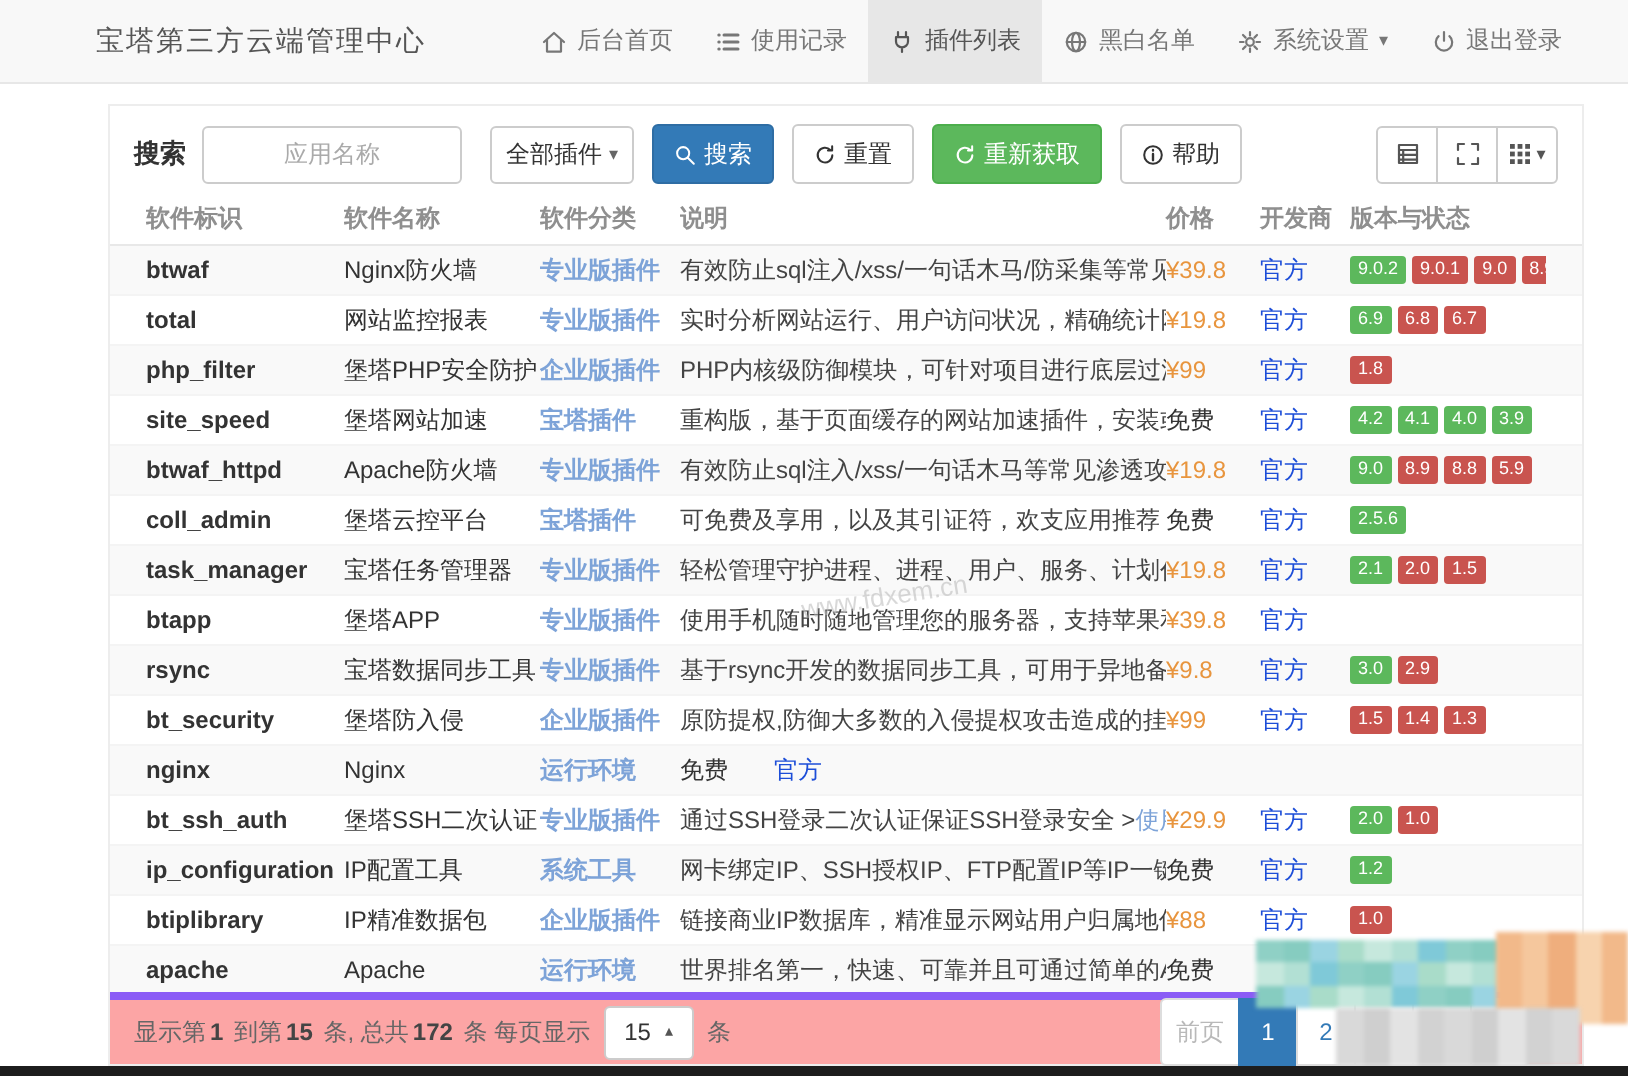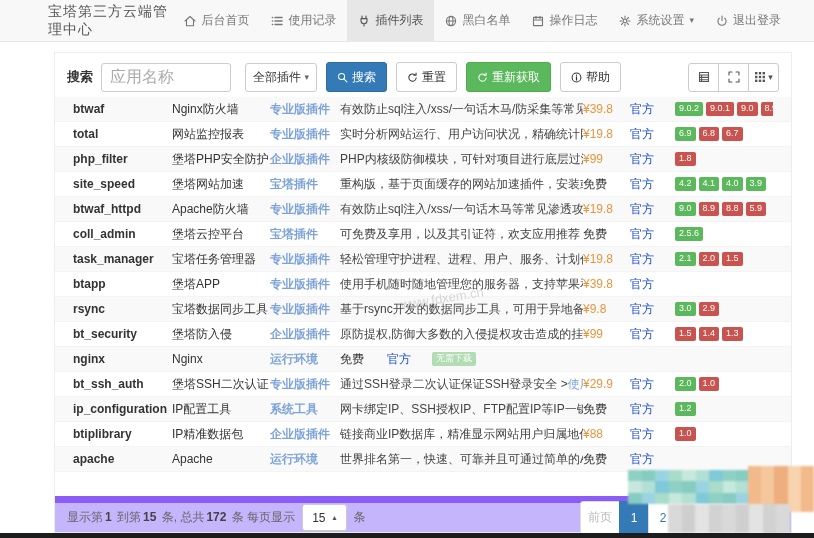--- a/index.html
+++ b/index.html
@@ -26,21 +26,21 @@
 
   
   .card { position:absolute; left:22px; right:22px; top:52px; bottom:5px;
     background:#fff; border:1px solid #ededed;margin-left:32px; }
 
   
   .toolbar { position:absolute; top:8px; left:12px; right:12px; height:32px;
     display:flex; align-items:center; }
   .search-lbl { font-size:13px; color:#333; margin-right:8px; font-weight:bold; }
   .inp { width:130px; height:29px; border:1px solid #ccc; border-radius:3px;
-    padding:0 8px; font-size:16px; color:#333; outline:none; margin-right:14px; }
+    padding:0 8px; font-size:12px; color:#333; outline:none; margin-right:14px;text-align:center; }
   .inp::placeholder { color:#aaa; }
   .sel { width:72px; height:29px; border:1px solid #ccc; border-radius:3px;
     display:flex; align-items:center; justify-content:space-between;
     padding:0 7px; font-size:12px; color:#333; background:#fff; cursor:pointer; }
   .sel .caret-txt { color:#666; }
   .btn { height:30px; display:inline-flex; align-items:center; gap:4px;
     padding:0 10px; font-size:12px; border:1px solid #ccc; border-radius:3px;
     background:#fff; color:#333; margin-left:9px; cursor:pointer; }
   .btn svg { width:11px; height:11px; }
   .btn.primary { background:var(--primary); border-color:#2e6da4; color:#fff; }
@@ -76,22 +76,22 @@
   .badge.green { background:var(--success); }
   .badge.red { background:var(--badge-red); }
   .badge.pale { background:rgba(92,184,92,.45); }
 
   .watermark { position:absolute; left:345px; top:235px; width:120px;
     transform:rotate(-9deg); color:#b9b9b9; opacity:.55; font-size:13px;
     pointer-events:none; }
 
   
   .footer { position:absolute; left:0; right:0; bottom:0; height:36px;
-    border-top:7px solid #8b5cf6; display:flex; align-items:center;
-    padding:0 12px; font-size:12px; color:#666; background:#c4b5fd; }
+    border-top:4px solid #8b5cf6; display:flex; align-items:center;
+    padding:0 12px; font-size:12px; color:#666; background:#fca5a5; }
   .summary b { color:#444; margin:0 2px; }
   .perpage { border:1px solid #ccc; border-radius:3px; height:27px;
     display:inline-flex; align-items:center; padding:0 9px; gap:7px;
     margin:0 7px; background:#fff; color:#333; cursor:pointer; }
   .perpage .caret-txt { font-size:8px; color:#555; }
   .pager { margin-left:auto; margin-right:14px; display:flex; }
   .page-btn { min-width:30px; height:30px; border:1px solid #ddd; background:#fff;
     color:#337ab7; display:flex; align-items:center; justify-content:center;
     margin-left:-1px; font-size:12px; padding:16px 7px; cursor:pointer; }
   .page-btn:first-child { border-radius:3px 0 0 3px; margin-left:0; }
@@ -141,29 +141,20 @@
             <circle cx="6" cy="6" r="4.6"></circle>
             <path d="M1.4 6h9.2"></path>
             <ellipse cx="6" cy="6" rx="2" ry="4.6"></ellipse>
           </svg>
         </span>
         <span>黑白名单</span>
       </span>
       <span class="nav-item">
         <span>
           <svg viewBox="0 0 12 12" fill="none" stroke="currentColor" stroke-width="1.1" stroke-linecap="round" stroke-linejoin="round">
-            <rect x="1.5" y="2.4" width="9" height="8.2"></rect>
-            <path d="M1.5 5h9M4 1.2v2.4M8 1.2v2.4"></path>
-          </svg>
-        </span>
-        <span>操作日志</span>
-      </span>
-      <span class="nav-item">
-        <span>
-          <svg viewBox="0 0 12 12" fill="none" stroke="currentColor" stroke-width="1.1" stroke-linecap="round" stroke-linejoin="round">
             <circle cx="6" cy="6" r="1.9"></circle>
             <path d="M6 1v1.8M6 9.2V11M1 6h1.8M9.2 6H11M2.5 2.5l1.3 1.3M8.2 8.2l1.3 1.3M9.5 2.5 8.2 3.8M3.8 8.2 2.5 9.5"></path>
           </svg>
         </span>
         <span>系统设置</span>
         <span class="caret-txt">▾</span>
       </span>
       <span class="nav-item">
         <span>
           <svg viewBox="0 0 12 12" fill="none" stroke="currentColor" stroke-width="1.1" stroke-linecap="round" stroke-linejoin="round">
@@ -246,20 +237,29 @@
                 <rect x="8.6" y="8.6" width="2.4" height="2.4"></rect>
               </g>
             </svg>
           </span>
           <span class="caret-txt">▾</span>
         </button>
       </div>
   </div>
 
   <div class="table">
+    <div class="thead" id="thead">
+        <div class="c-id" style="color: rgb(143, 143, 143); font-weight: bold;">软件标识</div>
+        <div class="c-name" style="color: rgb(143, 143, 143); font-weight: bold;">软件名称</div>
+        <div class="c-cat" style="color: rgb(143, 143, 143); font-weight: bold;">软件分类</div>
+        <div class="c-desc" style="color: rgb(143, 143, 143); font-weight: bold;">说明</div>
+        <div class="c-price" style="color: rgb(143, 143, 143); font-weight: bold;">价格</div>
+        <div class="c-vendor" style="color: rgb(143, 143, 143); font-weight: bold;">开发商</div>
+        <div class="c-badges" style="color: rgb(143, 143, 143); font-weight: bold;">版本与状态</div>
+      </div>
     <div id="tbody">
         <div class="trow">
           <div class="c-id">btwaf</div>
           <div class="c-name">Nginx防火墙</div>
           <div class="c-cat">专业版插件</div>
           <div class="c-desc"><span>有效防止sql注入/xss/一句话木马/防采集等常见渗透攻击...</span></div>
           <div class="c-price">¥39.8</div>
           <div class="c-vendor">官方</div>
           <div class="c-badges">
             <span class="badge green">9.0.2</span>
@@ -376,23 +376,20 @@
             <span class="badge red">1.4</span>
             <span class="badge red">1.3</span>
           </div>
         </div>
         <div class="trow">
           <div class="c-id">nginx</div>
           <div class="c-name">Nginx</div>
           <div class="c-cat">运行环境</div>
           <div class="c-price free">免费</div>
           <div class="c-vendor">官方</div>
-          <div class="c-badges">
-            <span class="badge pale">无需下载</span>
-          </div>
         </div>
         <div class="trow">
           <div class="c-id">bt_ssh_auth</div>
           <div class="c-name">堡塔SSH二次认证</div>
           <div class="c-cat">专业版插件</div>
           <div class="c-desc"><span>通过SSH登录二次认证保证SSH登录安全 &gt;</span><span class="dlink">使用教程</span></div>
           <div class="c-price">¥29.9</div>
           <div class="c-vendor">官方</div>
           <div class="c-badges">
             <span class="badge green">2.0</span>

